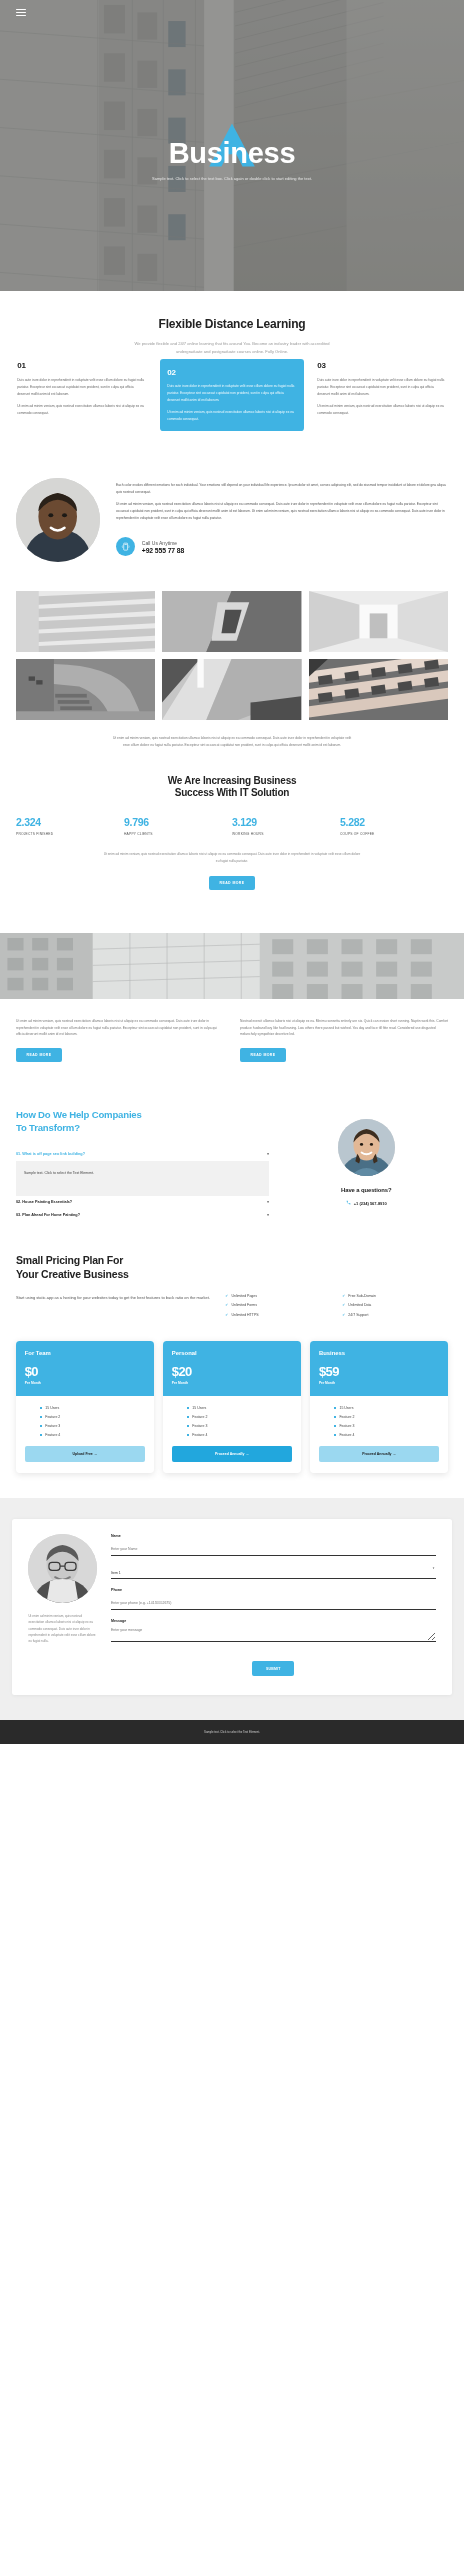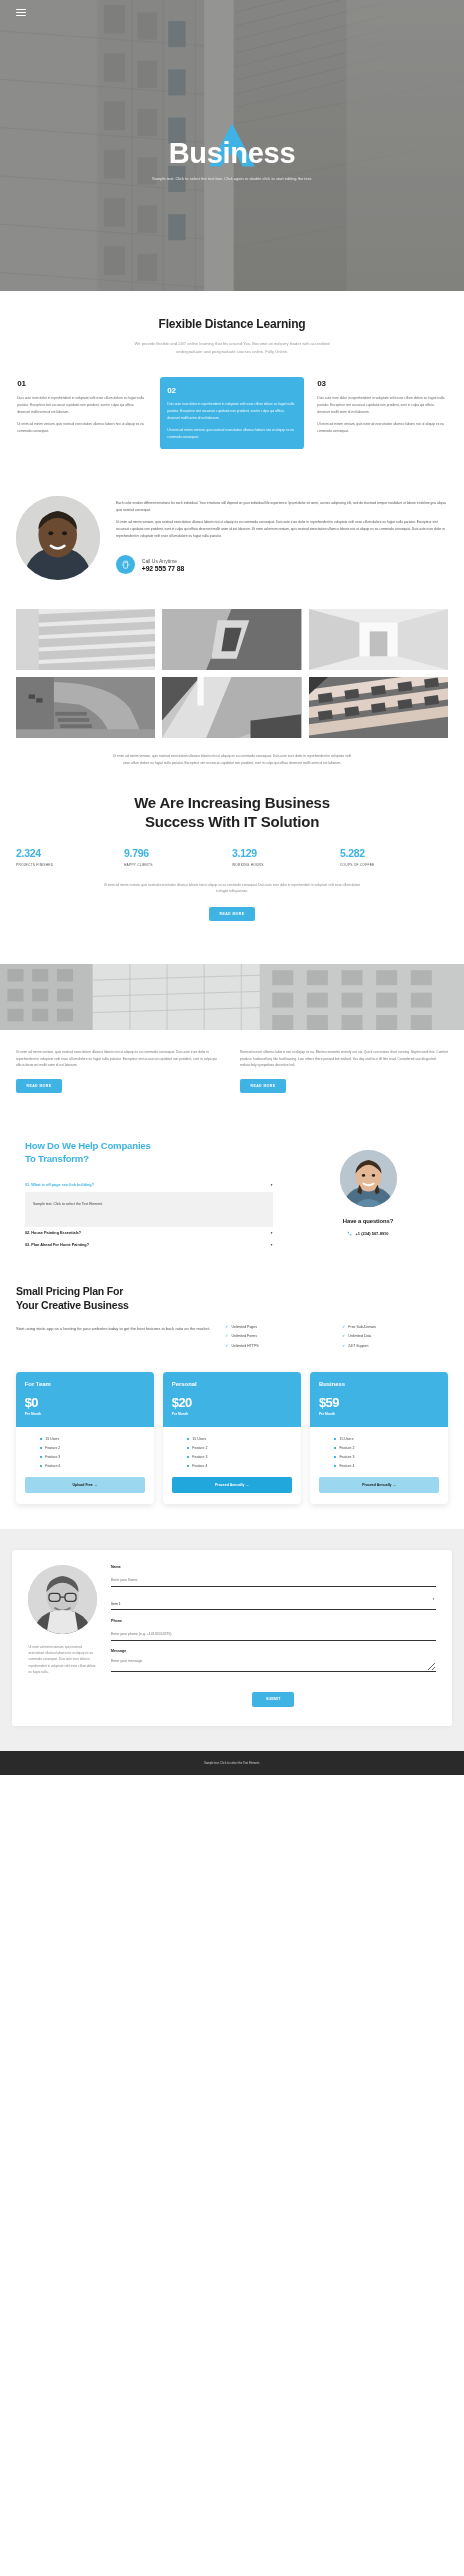--- a/index.html
+++ b/index.html
@@ -34,21 +34,21 @@
     line-height:1.75; max-width:161px;
   }
   
   .section { padding:26px 16px; }
   .h2-center { text-align:center; font-size:12px; font-weight:bold; letter-spacing:-0.2px; }
   .lead-center {
     text-align:center; font-size:4.1px; color:#9a9a9a; line-height:2.1;
     max-width:198px; margin:8.7px auto 0;
   }
   
-  .cards { display:flex; gap:12px; margin-top:20px; }
+  .cards { display:flex; gap:12px; margin-top:2px; }
   .card { flex:1; padding:2.5px 1.2px; }
   .card.accent { background:#3fb3e3; border-radius:3.1px; padding:8.7px 7.4px; color:#fff; }
   .card-num { font-size:8px; font-weight:bold; letter-spacing:-0.2px; }
   .card.accent .card-num { color:#fff; }
   .card-body { margin-top:6.8px; font-size:3.3px; line-height:2.05; color:#666; }
   .card.accent .card-body { color:#f2fbff; }
   .card-body p + p { margin-top:5.6px; }
   
   .profile-row { display:flex; gap:16px; align-items:flex-start; padding:21px 16px 12.4px; }
   .avatar-big {
@@ -66,21 +66,21 @@
   .call-label { font-size:5px; color:#555; }
   .call-number { font-size:6.8px; font-weight:bold; color:#111; margin-top:1.2px; letter-spacing:-0.1px; }
   
   .gallery { display:grid; grid-template-columns:repeat(3,1fr); gap:7.4px; padding:16px 16px 0; }
   .gal { height:61px; position:relative; overflow:hidden; background:#c9c9c9; }
   .gallery-note {
     font-size:3.3px; color:#777; text-align:center; line-height:2.05;
     max-width:272px; margin:15px auto 0; padding:0 16px;
   }
   
-  .stats-head { text-align:center; font-size:15px; font-weight:bold; line-height:1.28; letter-spacing:-0.2px; }
+  .stats-head { text-align:center; font-size:10px; font-weight:bold; line-height:1.28; letter-spacing:-0.2px; }
   .stats { display:flex; margin-top:16px; }
   .stat { flex:1; }
   .stat-num { font-size:10.5px; font-weight:bold; color:#3fb3e3; letter-spacing:-0.3px; }
   .stat-lbl { font-size:3.3px; color:#555; margin-top:3.7px; letter-spacing:0.2px; }
   .stats-note { font-size:3.2px; color:#888; text-align:center; line-height:2.05; max-width:260px; margin:15px auto 0; }
   .btn {
     display:inline-block; background:#3fb3e3; color:#fff; border:none;
     font-size:3.5px; font-weight:bold; letter-spacing:0.4px;
     padding:5px 10.5px; border-radius:1.9px; cursor:pointer;
     font-family:"Liberation Sans", sans-serif;
@@ -88,21 +88,21 @@
   .center { text-align:center; }
   
   .band { height:66px; position:relative; overflow:hidden; background:#bfc1c0; margin-top:17.3px; }
   
   .twocol { display:flex; gap:16px; padding:18.6px 16px 25px; }
   .twocol .col { flex:1; }
   .twocol p { font-size:3.3px; color:#777; line-height:2.05; }
   .twocol .btn { margin-top:10px; }
   
   .faq-wrap { background:#fff; padding:22px 16px 27px; display:flex; gap:15px; }
-  .faq-left { flex:1.55;margin-left:9px; }
+  .faq-left { flex:1.55; }
   .faq-title { font-size:9.6px; font-weight:bold; color:#3fb3e3; line-height:1.32; letter-spacing:-0.2px; }
   .faq-list { margin-top:13.6px; }
   .faq-q {
     display:flex; justify-content:space-between; align-items:center;
     font-size:3.8px; font-weight:bold; padding:4.3px 0; cursor:pointer;
   }
   .faq-q.open { color:#3fb3e3; }
   .faq-a { background:#f1f1f1; padding:10px 8px 21px; font-size:3.5px; color:#444; }
   .caret { font-size:3.1px; color:#333; }
   .faq-right { flex:1; display:flex; flex-direction:column; align-items:center; padding-top:10px; }

